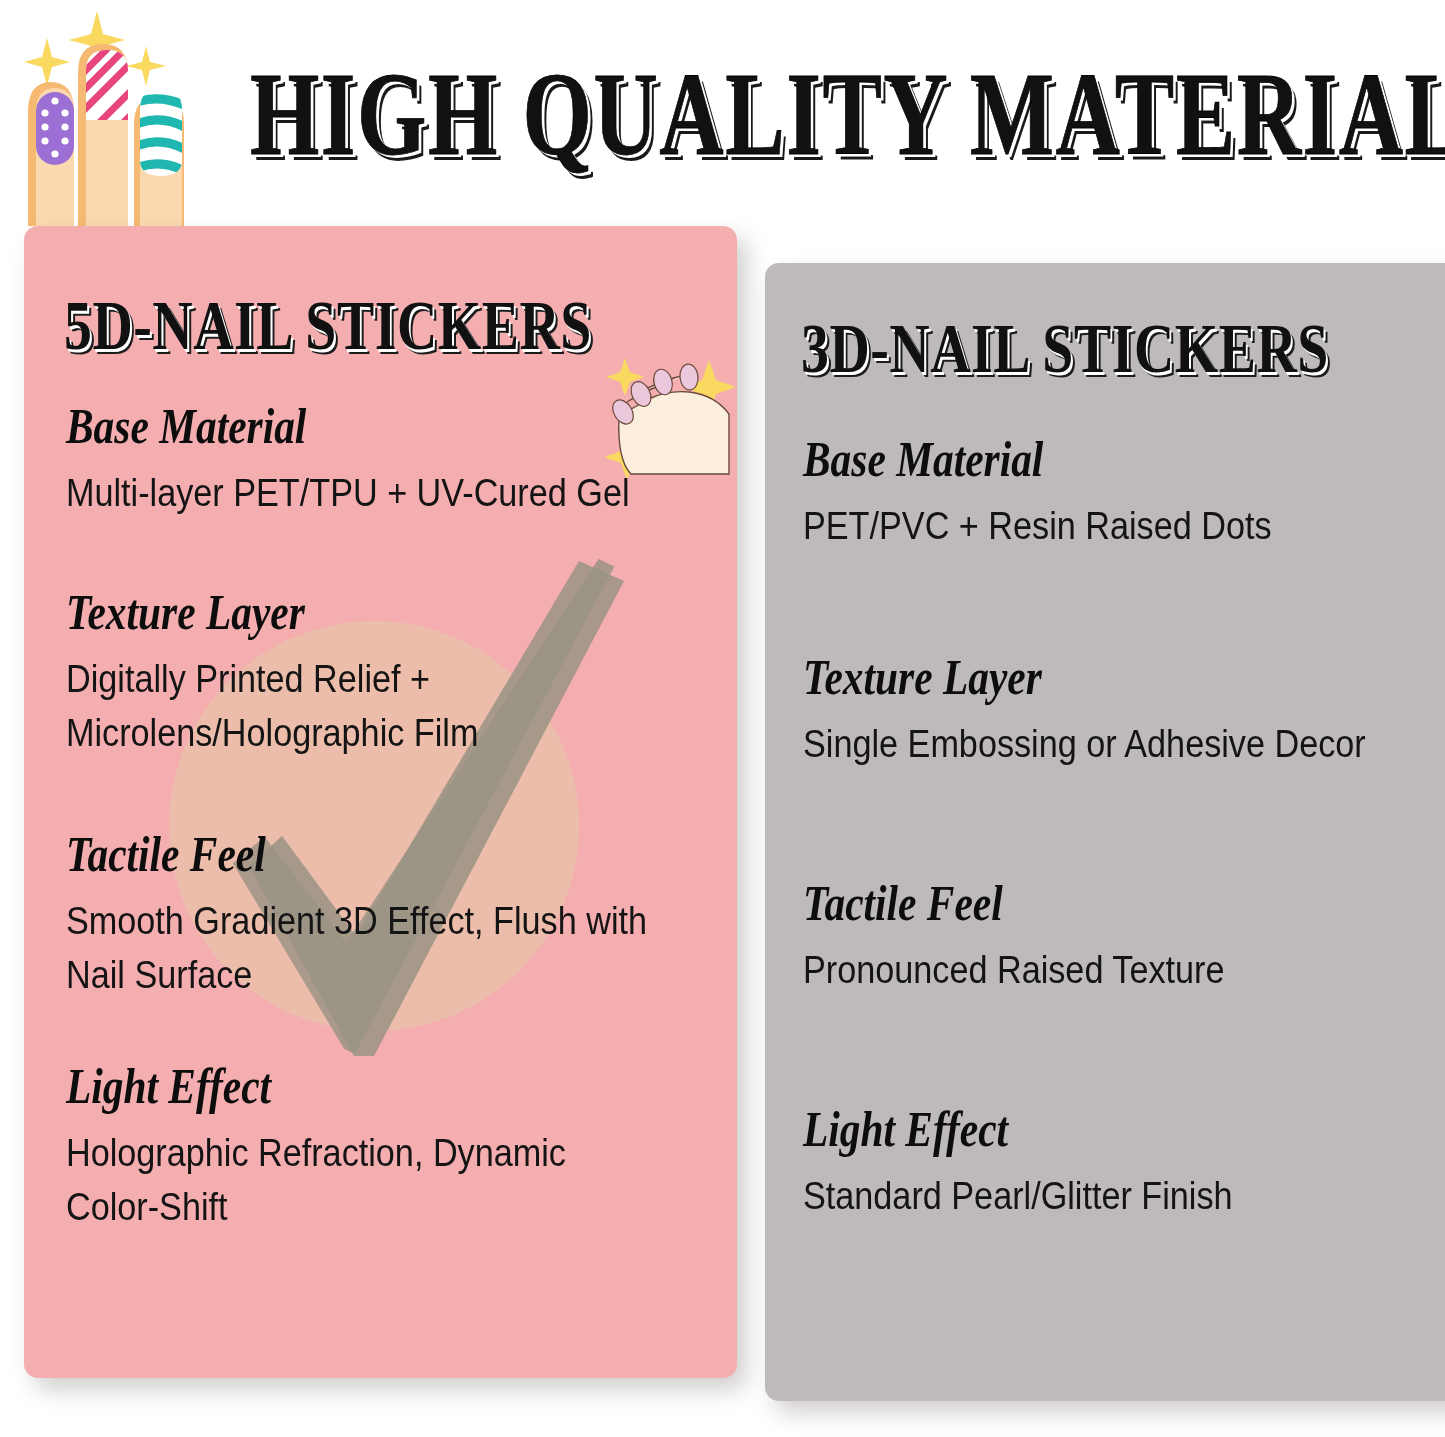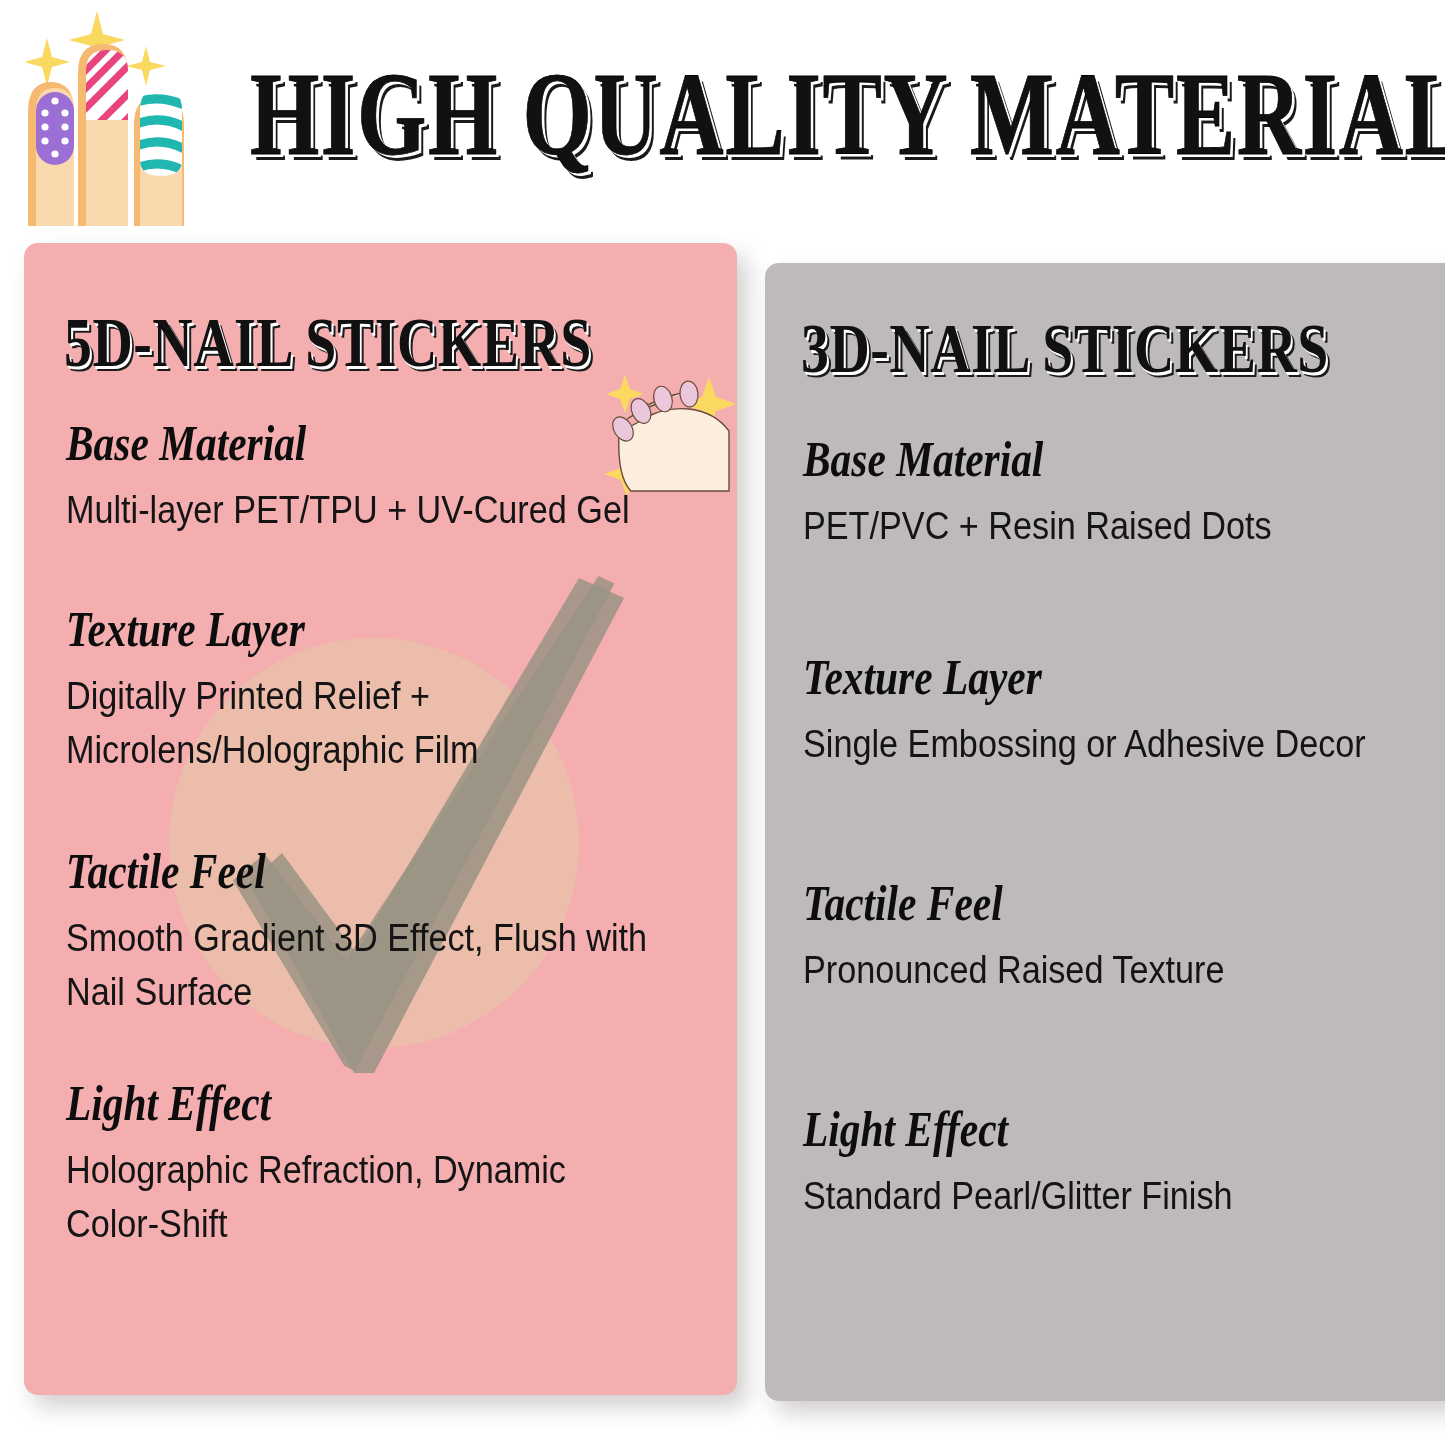--- a/index.html
+++ b/index.html
@@ -28,21 +28,20 @@
     -webkit-text-stroke:0.6px #000;
   }
 
   
   .panel{position:absolute;border-radius:14px;overflow:hidden;}
 
   .panel-left{
     left:24px;top:226px;width:713px;height:1152px;
     background:#F5AEB0;
     box-shadow:10px 12px 22px rgba(120,110,110,0.33);
-    margin-top:17px;
   }
   .panel-right{
     left:765px;top:252px;width:748px;height:1138px;
     background:#BFBABA;
     box-shadow:10px 12px 22px rgba(120,110,110,0.33);
     margin-top:11px;
   }
 
   
   .watermark{position:absolute;left:0;top:0;width:100%;height:100%;pointer-events:none;}

